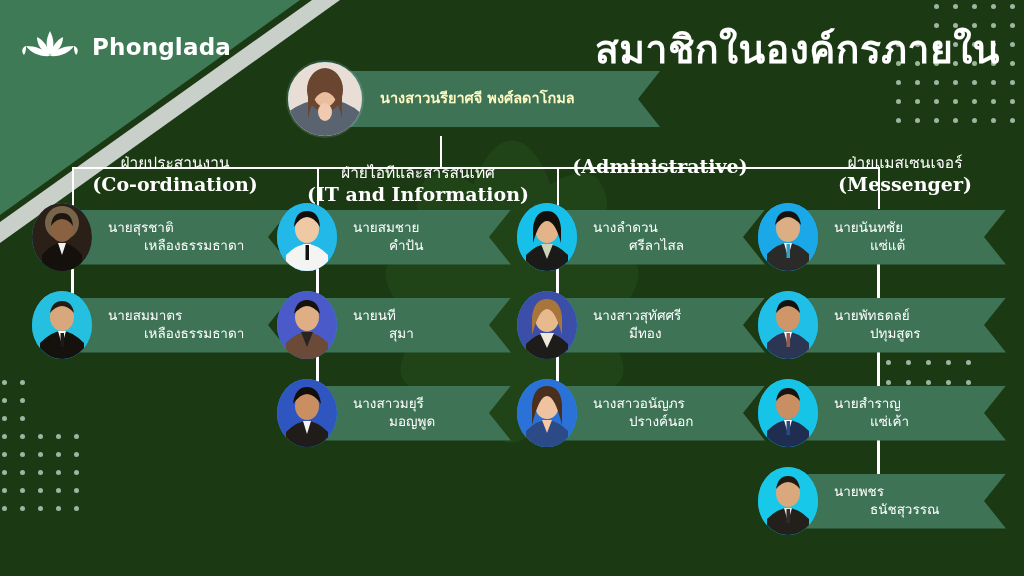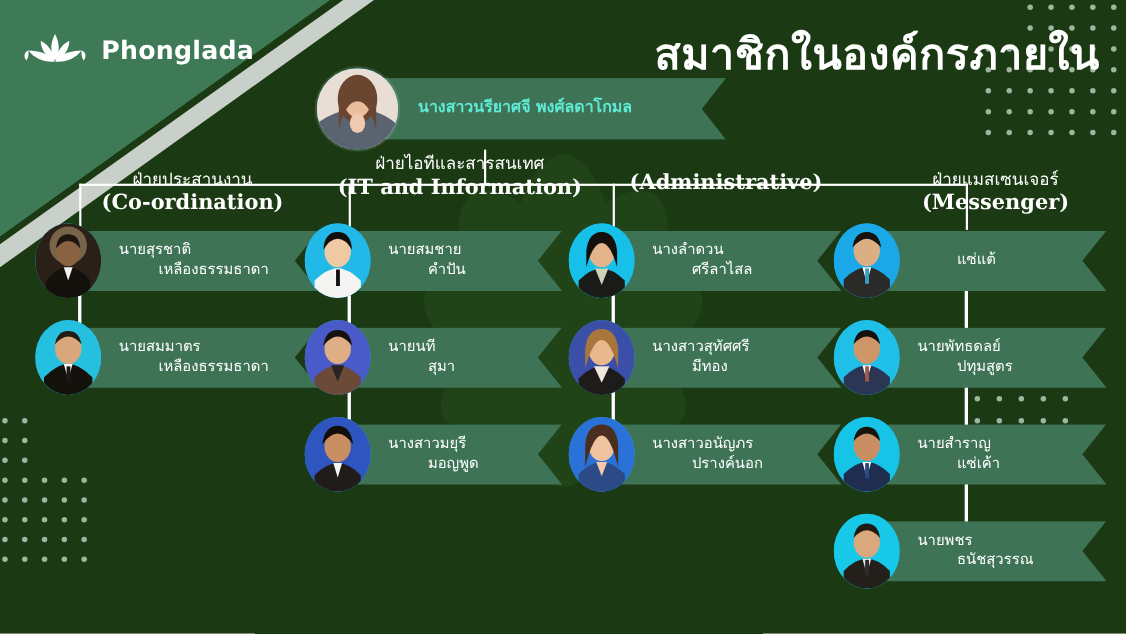--- a/index.html
+++ b/index.html
@@ -104,21 +104,21 @@
   .photo .face { position: absolute; inset: 0; }
 
   
   .ceo { position: absolute; left: 288px; top: 62px; z-index: 7; display: flex; align-items: center; }
   .ceo .photo { width: 74px; height: 74px; z-index: 3; box-shadow: 0 0 0 2px rgba(255,255,255,0.12); }
   .ceo .ribbon {
     margin-left: -14px;
     width: 312px; height: 56px;
     padding: 0 0 0 32px;
   }
-  .ceo-name { color: #5eead4; font-size: 14.5px; font-weight: bold; line-height: 1.35; }
+  .ceo-name { color: #fef9c3; font-size: 14.5px; font-weight: bold; line-height: 1.35; }
   .ceo-role { color: #eaf1e9; font-size: 13px; line-height: 1.35; }
 
   
   .conn { position: absolute; background: #ffffff; z-index: 4; }
 
   
   .dept {
     position: absolute;
     z-index: 6;
     text-align: center;
@@ -335,21 +335,21 @@
   <div class="conn" style="left:72px; top:167px; width:808px; height:2px;"></div>
   <div class="conn" style="left:72px; top:167px; width:2px; height:42px;"></div>
   <div class="conn" style="left:317px; top:167px; width:2px; height:42px;"></div>
   <div class="conn" style="left:557px; top:167px; width:2px; height:42px;"></div>
   <div class="conn" style="left:878px; top:167px; width:2px; height:42px;"></div>
 
   <div class="dept" style="left:60px; top:155px;">
     <div class="dept-th">ฝ่ายประสานงาน</div>
     <div class="dept-en">(Co-ordination)</div>
   </div>
-  <div class="dept" style="left:303px; top:141px;">
+  <div class="dept" style="left:303px; top:165px;">
     <div class="dept-th">ฝ่ายไอทีและสารสนเทศ</div>
     <div class="dept-en">(IT and Information)</div>
   </div>
   <div class="dept" style="left:545px; top:155px;">
     <div class="dept-en">(Administrative)</div>
   </div>
   <div class="dept" style="left:790px; top:155px;">
     <div class="dept-th">ฝ่ายแมสเซนเจอร์</div>
     <div class="dept-en">(Messenger)</div>
   </div>
@@ -499,20 +499,21 @@
       <svg class="face" viewBox="0 0 60 68" preserveAspectRatio="xMidYMid slice">
         <rect width="60" height="68" fill="#1ba8e8"></rect>
         <ellipse cx="30" cy="25" rx="12" ry="14" fill="#dcae84"></ellipse>
         <path d="M17 22 Q19 8 30 8 Q41 8 43 22 Q36 14 30 14 Q24 14 17 22Z" fill="#16120e"></path>
         <path d="M9 51 Q20 40 30 40 Q40 40 51 51 L51 68 L9 68 Z" fill="#2a2a28"></path>
         <path d="M26 40 L30 54 L34 40 Z" fill="#ffffff"></path>
         <rect x="28.5" y="41" width="3.5" height="14" fill="#35a0c8"></rect>
       </svg>
     </div>
     <div class="ribbon">
+      <div class="m-l1">นายนันทชัย</div>
       <div class="m-l2">แซ่แต้</div>
     </div>
   </div>
 
   <div class="member mcol-4" style="left:758px; top:291px;">
     <div class="photo">
       <svg class="face" viewBox="0 0 60 68" preserveAspectRatio="xMidYMid slice">
         <rect width="60" height="68" fill="#20bfe8"></rect>
         <ellipse cx="30" cy="26" rx="12" ry="14" fill="#cf9669"></ellipse>
         <path d="M18 22 Q20 9 30 9 Q40 9 42 22 Q36 15 30 15 Q24 15 18 22Z" fill="#141210"></path>

